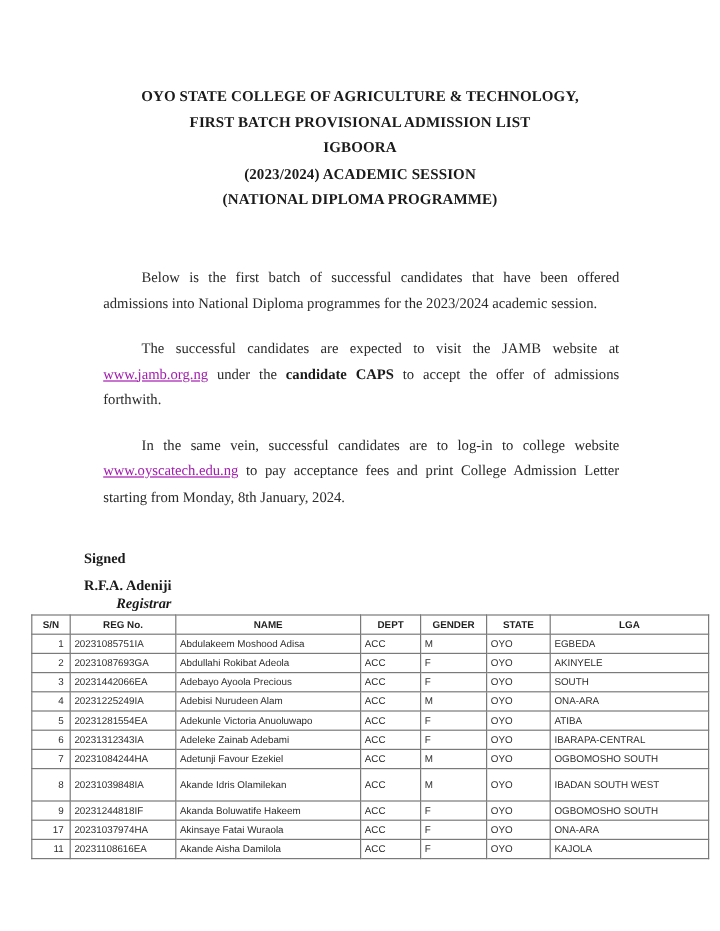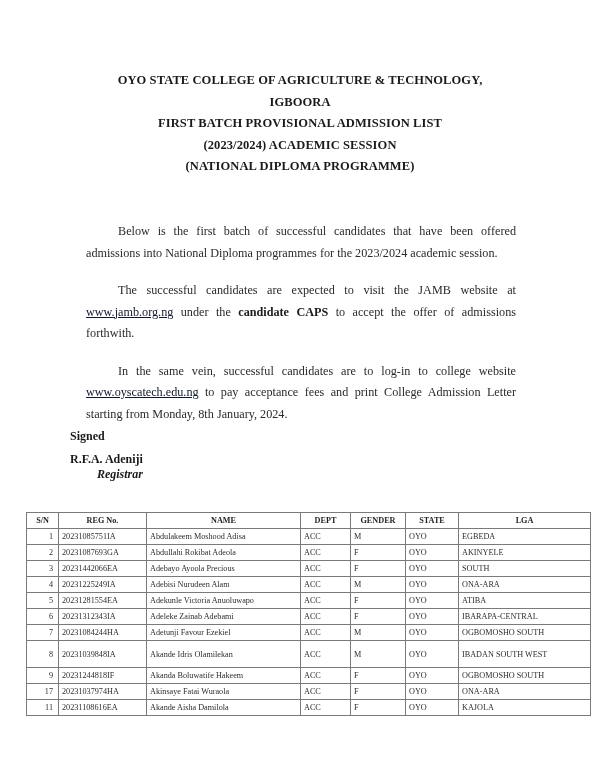--- a/index.html
+++ b/index.html
@@ -13,49 +13,49 @@
     text-align: center; font-weight: bold; font-size: 12.5px; line-height: 21.5px;
     color: #1a1a1a; letter-spacing: 0.1px;
   }
   .heading div { white-space: nowrap; }
   .body-text {
     position: absolute; left: 70px; width: 462px; top: 205px;
     font-size: 12.2px; line-height: 21.5px; color: #2a2a2a; text-align: justify;
   }
   .body-text p { margin: 16px; }
   .indent { text-indent: 32px; }
-  .link { color: #0f172a; text-decoration: underline; }
+  .link { color: #a21caf; text-decoration: underline; }
   .bold { font-weight: bold; color: #1a1a1a; }
-  .sign-block { position: absolute; left: 70px; top: 427px; font-size: 12px; color: #1a1a1a; }
+  .sign-block { position: absolute; left: 70px; top: 456px; font-size: 12px; color: #1a1a1a; }
   .sign-block .signed { font-weight: bold; line-height: 18px; }
   .sign-block .name { font-weight: bold; margin-top: 7px; line-height: 15px; }
   .sign-block .role { font-weight: bold; font-style: italic; line-height: 14px; text-align: right; }
   table.admission {
     position: absolute; left: 26px; top: 512px; width: 564px;
     border-collapse: collapse; font-size: 8.2px; color: #2d2d2d;
-    font-family: Liberation Serif, serif; table-layout: fixed;
+    font-family: Liberation Sans, sans-serif; table-layout: fixed;
   }
   table.admission th, table.admission td {
     border: 1px solid #7a7a7a; padding: 0 3px; height: 15px; line-height: 11px;
     white-space: nowrap; overflow: hidden;
   }
   table.admission th { font-weight: bold; text-align: center; font-size: 8.2px; color: #1f1f1f; }
   table.admission td.sn { text-align: right; padding-right: 5px; }
   table.admission td.tall { height: 26px; }
   table.admission td.lga-wrap { white-space: normal; line-height: 11px; }
 </style>
 </head>
 <body>
 
 <div class="page">
 
   <div class="heading">
     <div>OYO STATE COLLEGE OF AGRICULTURE &amp; TECHNOLOGY,</div>
+    <div>FIRST BATCH PROVISIONAL ADMISSION LIST</div>
     <div>IGBOORA</div>
-    <div>FIRST BATCH PROVISIONAL ADMISSION LIST</div>
     <div>(2023/2024) ACADEMIC SESSION</div>
     <div>(NATIONAL DIPLOMA PROGRAMME)</div>
   </div>
 
   <div class="body-text">
     <p class="indent">Below is the first batch of successful candidates that have been offered admissions into National Diploma programmes for the 2023/2024 academic session.</p>
     <p class="indent"><span>The successful candidates are expected to visit the JAMB website at </span><a class="link">www.jamb.org.ng</a><span> under the </span><span class="bold">candidate CAPS</span><span> to accept the offer of admissions forthwith.</span></p>
     <p class="indent"><span>In the same vein, successful candidates are to log-in to college website </span><a class="link">www.oyscatech.edu.ng</a><span> to pay acceptance fees and print College Admission Letter starting from Monday, 8th January, 2024.</span></p>
   </div>
 

